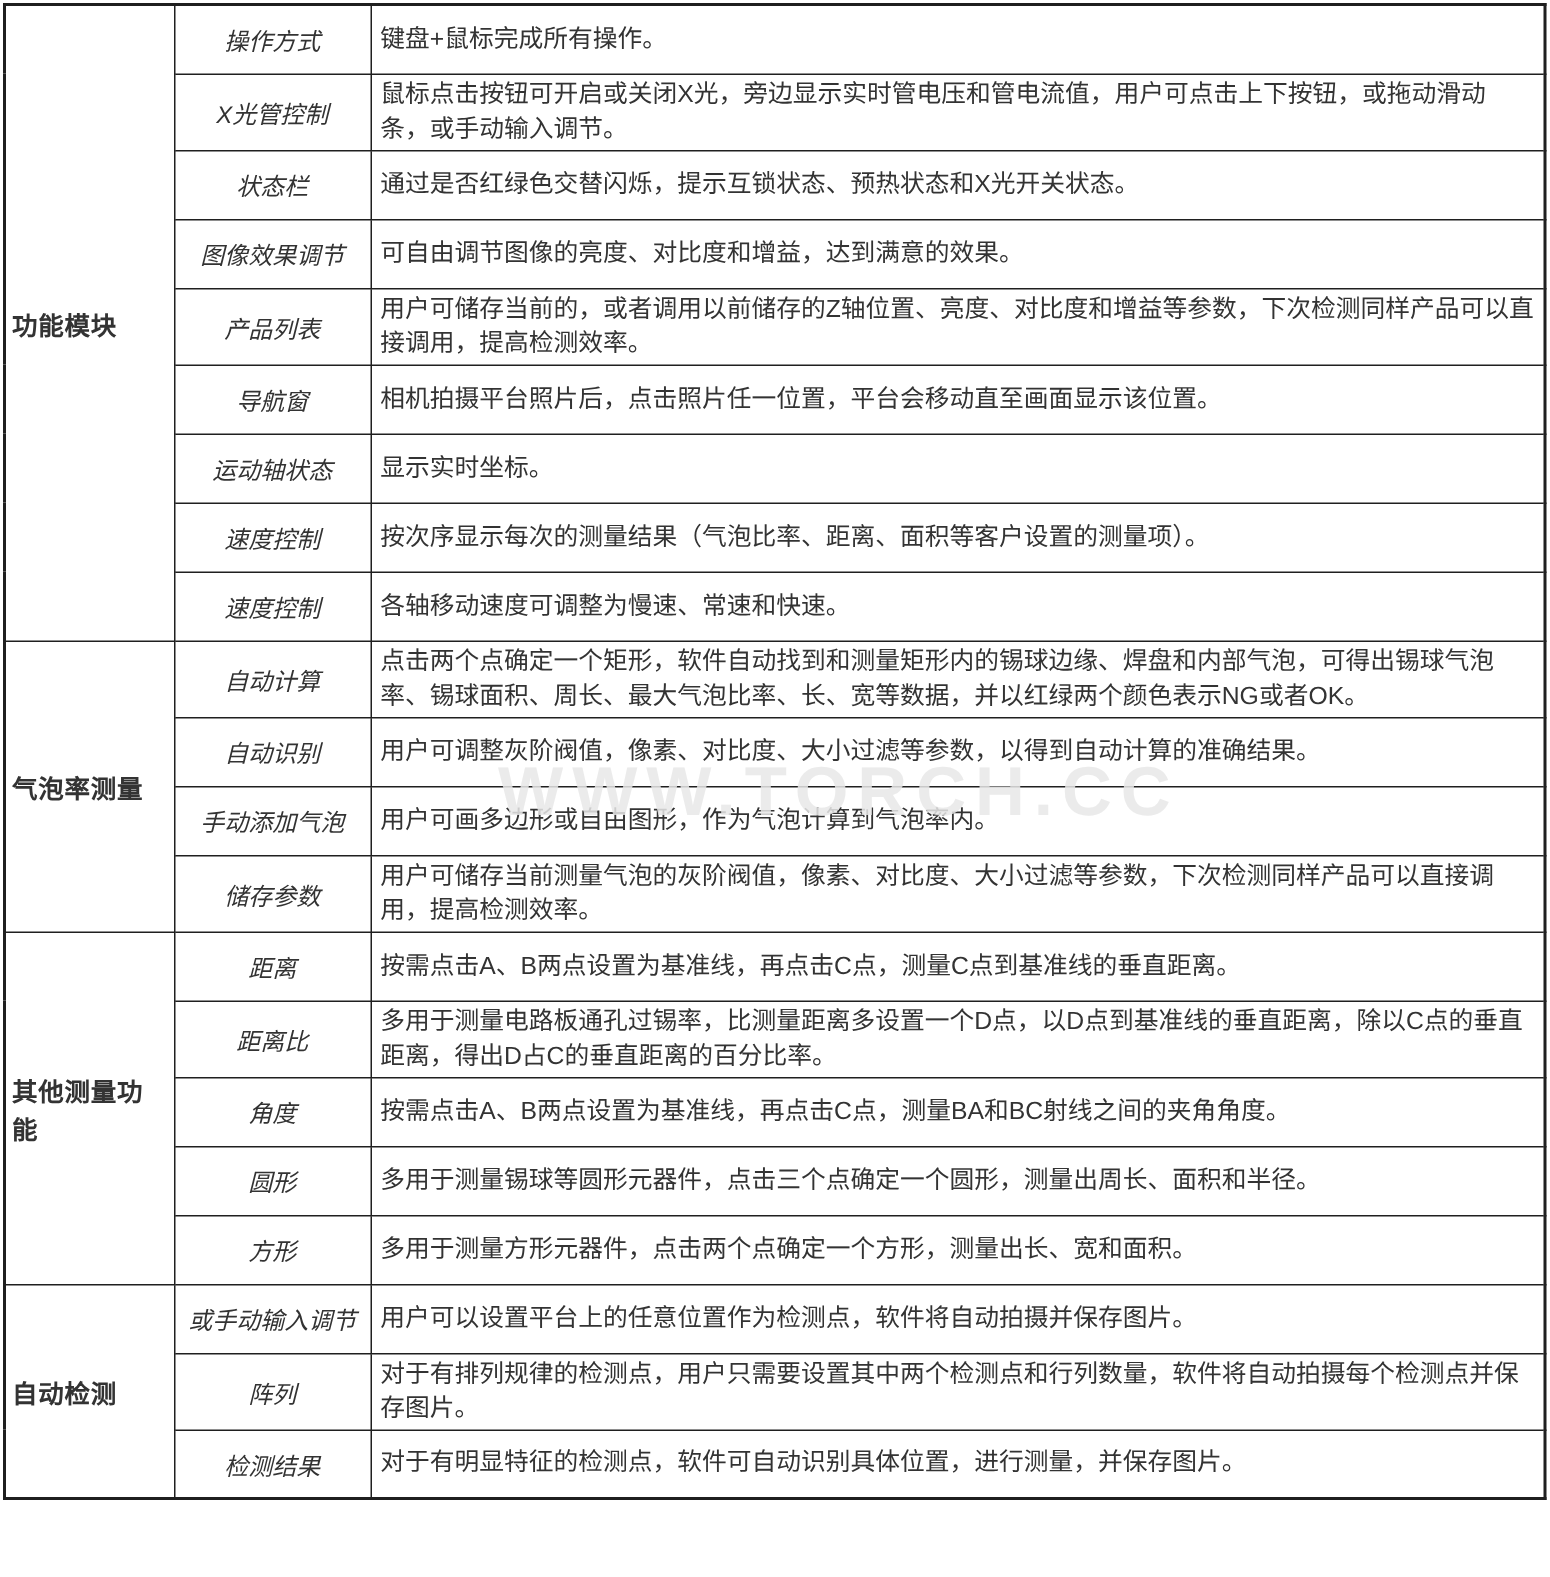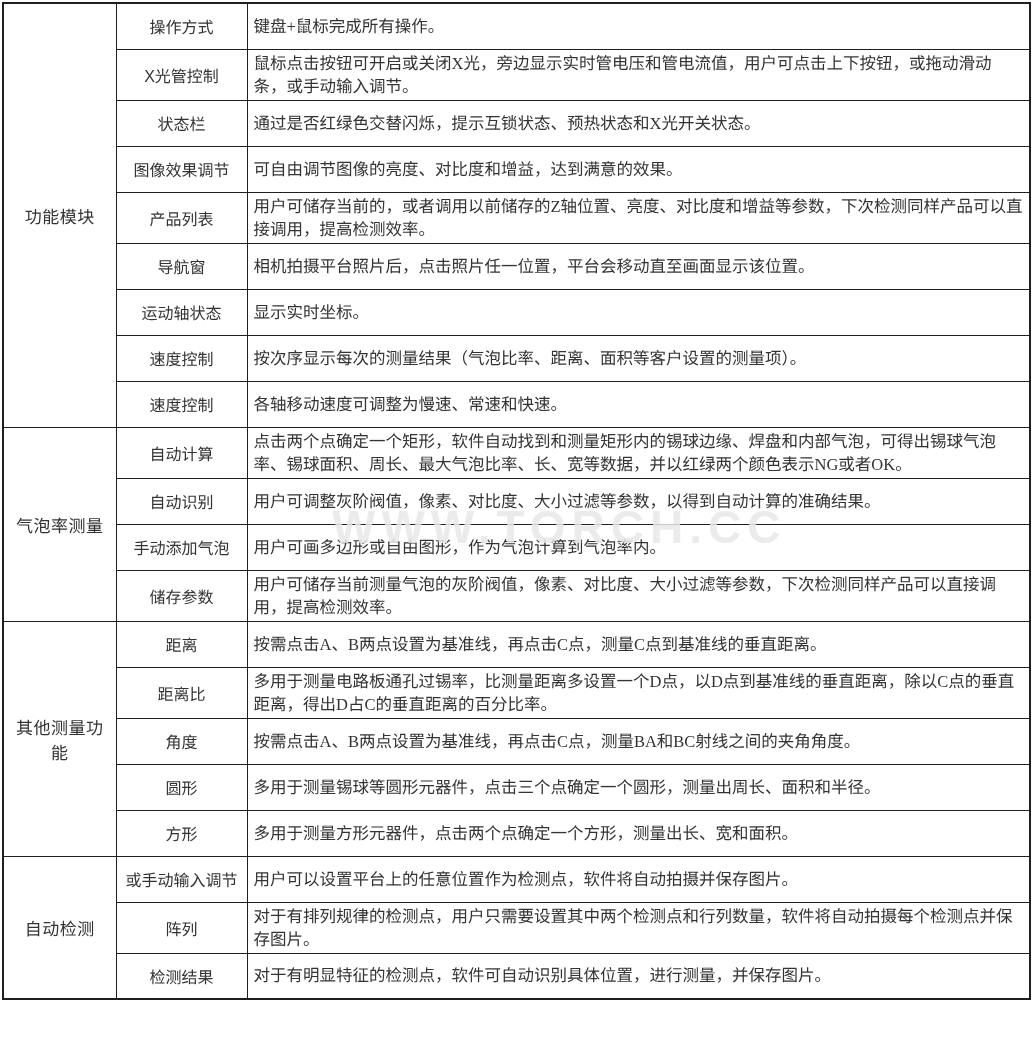--- a/index.html
+++ b/index.html
@@ -22,39 +22,39 @@
     width:1029px;
     border:2px solid var(--border-color);
   }
   td{
     border:1px solid var(--border-color);
     vertical-align:middle;
     box-sizing:border-box;
   }
   td.cat{
     width:113px;
-    font-weight:normal;
+    font-weight:bold;
     font-size:17px;
-    text-align:center;
+    text-align:left;
     padding:2px 4px;
     letter-spacing:0.5px;
   }
   td.name{
     width:131px;
     font-size:16px;
     text-align:center;
     padding:2px 4px;
+    font-style:italic;
   }
   td.desc{
     font-size:16.5px;
     text-align:left;
     padding:2px 6px;
     line-height:23px;
     height:46px;
-    font-family:Liberation Serif, serif;
   }
   .watermark{
     position:absolute;
     left:330px;
     top:498px;
     font-size:46px;
     font-weight:bold;
     letter-spacing:6px;
     color:rgba(231,231,231,0.85);
     white-space:nowrap;

